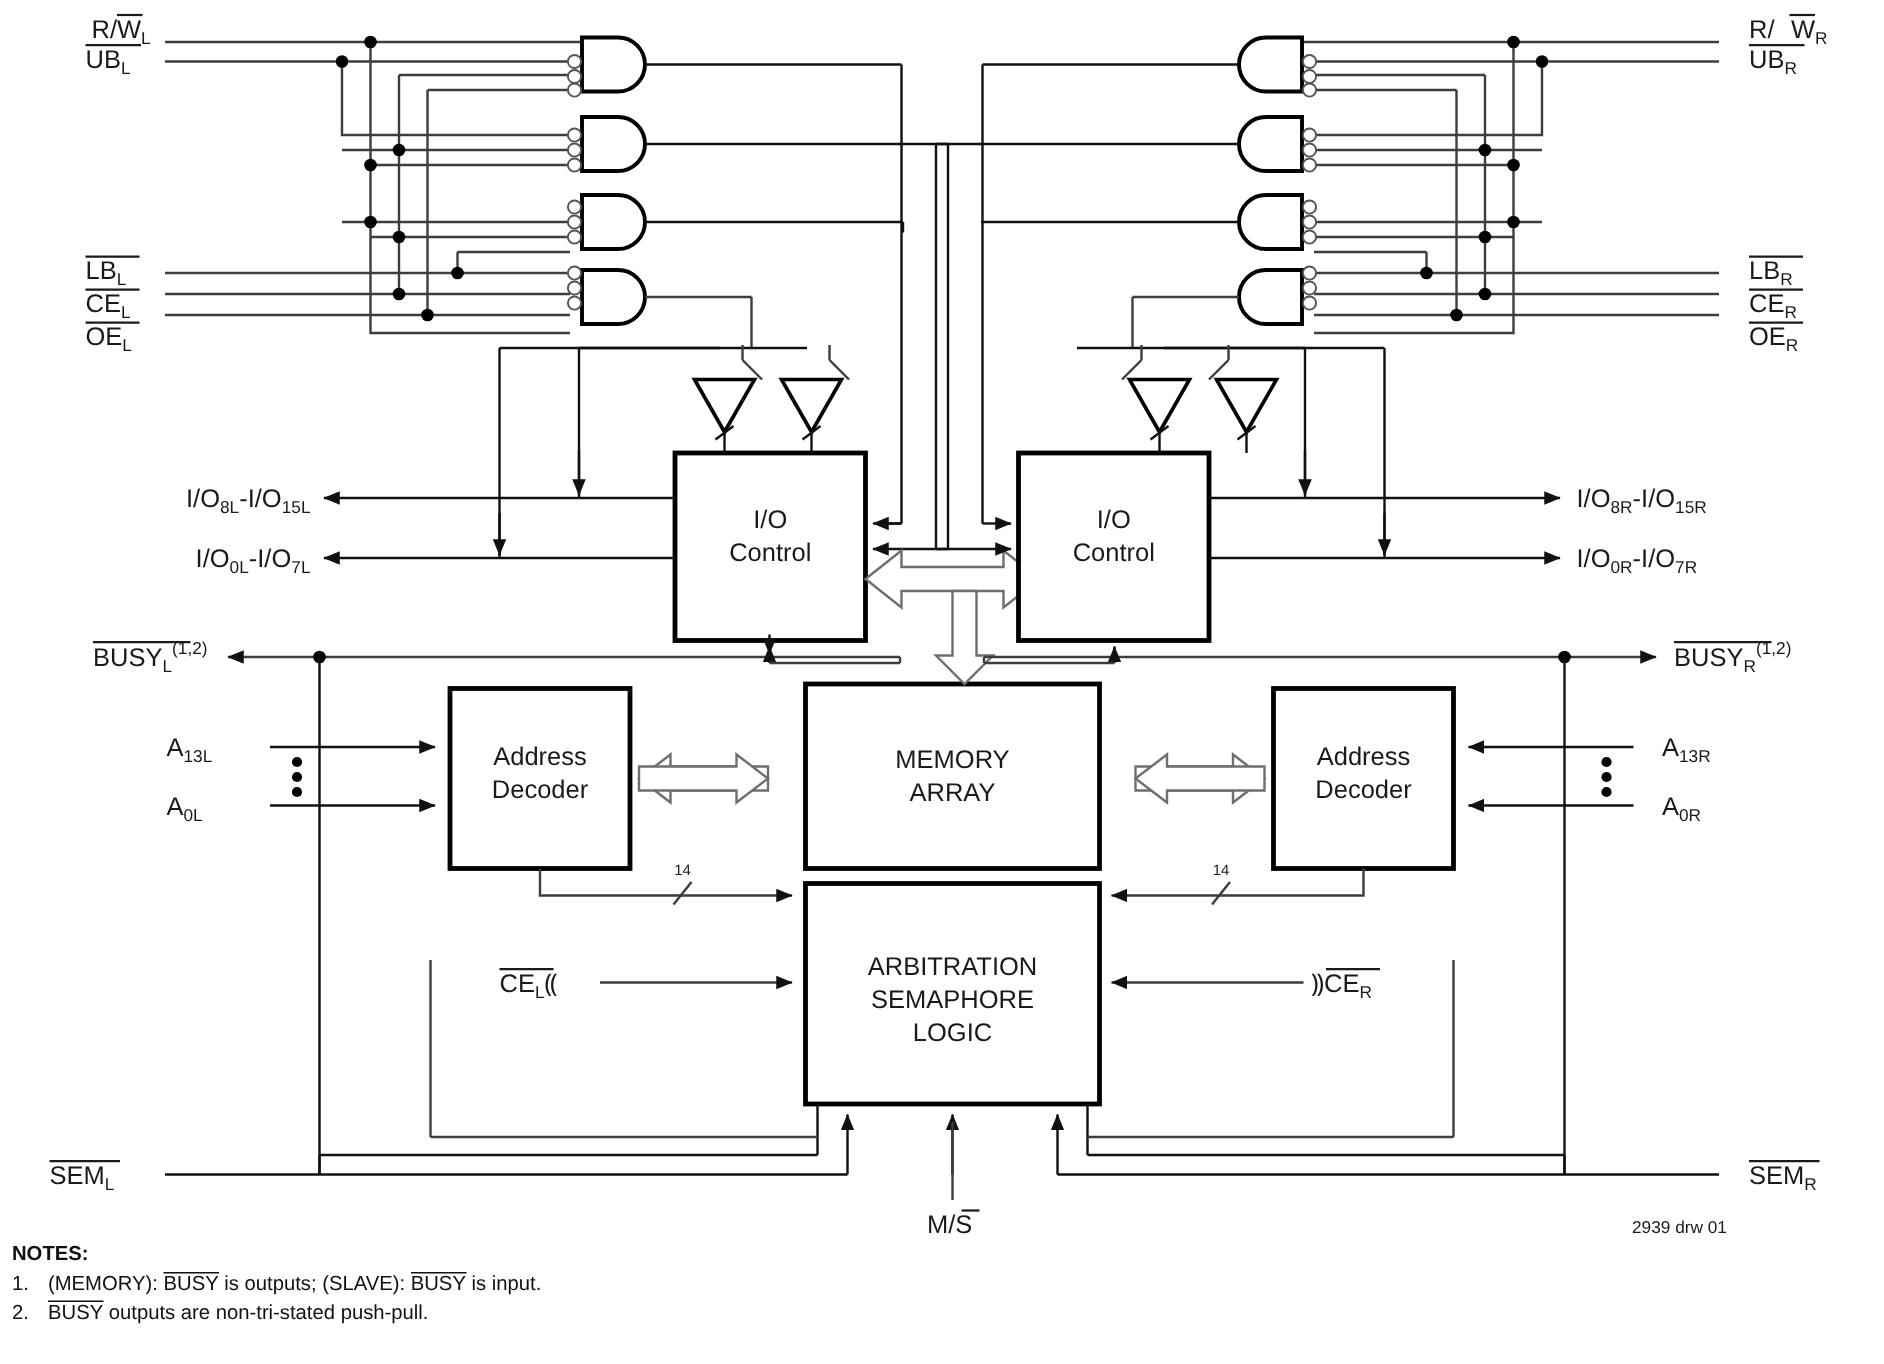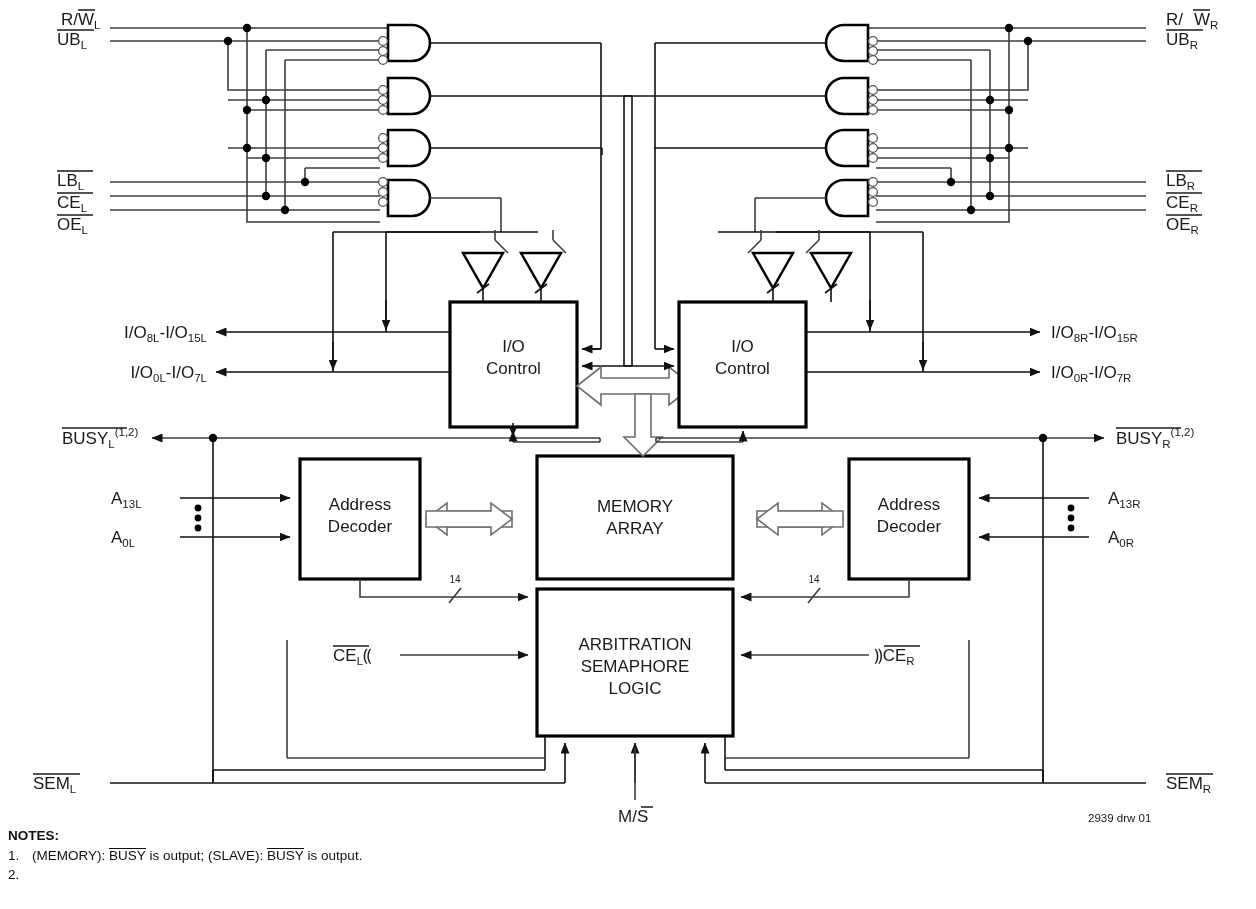--- a/index.html
+++ b/index.html
@@ -496,18 +496,19 @@
     <line x1="641" y1="807" x2="653" y2="807" stroke="#1a1a1a" stroke-width="1.5"></line>
   </g>
 
   <text class="drw" x="1088" y="822">2939 drw 01</text>
 </svg>
 
 <div class="notes">
   <div><b>NOTES:</b></div>
   <div class="nrow">
     <span class="nnum">1.</span>
-    <span><span>(MEMORY): </span><span class="ovl">BUSY</span><span> is output; (SLAVE): </span><span class="ovl">BUSY</span><span> is output.</span></span>
+    <span><span>(MEMORY): </span><span class="ovl">BUSY</span><span> is outputs; (SLAVE): </span><span class="ovl">BUSY</span><span> is input.</span></span>
   </div>
   <div class="nrow">
     <span class="nnum">2.</span>
+    <span><span></span><span class="ovl">BUSY</span><span> outputs are non-tri-stated push-pull.</span></span>
   </div>
 </div>
 
 </body></html>

